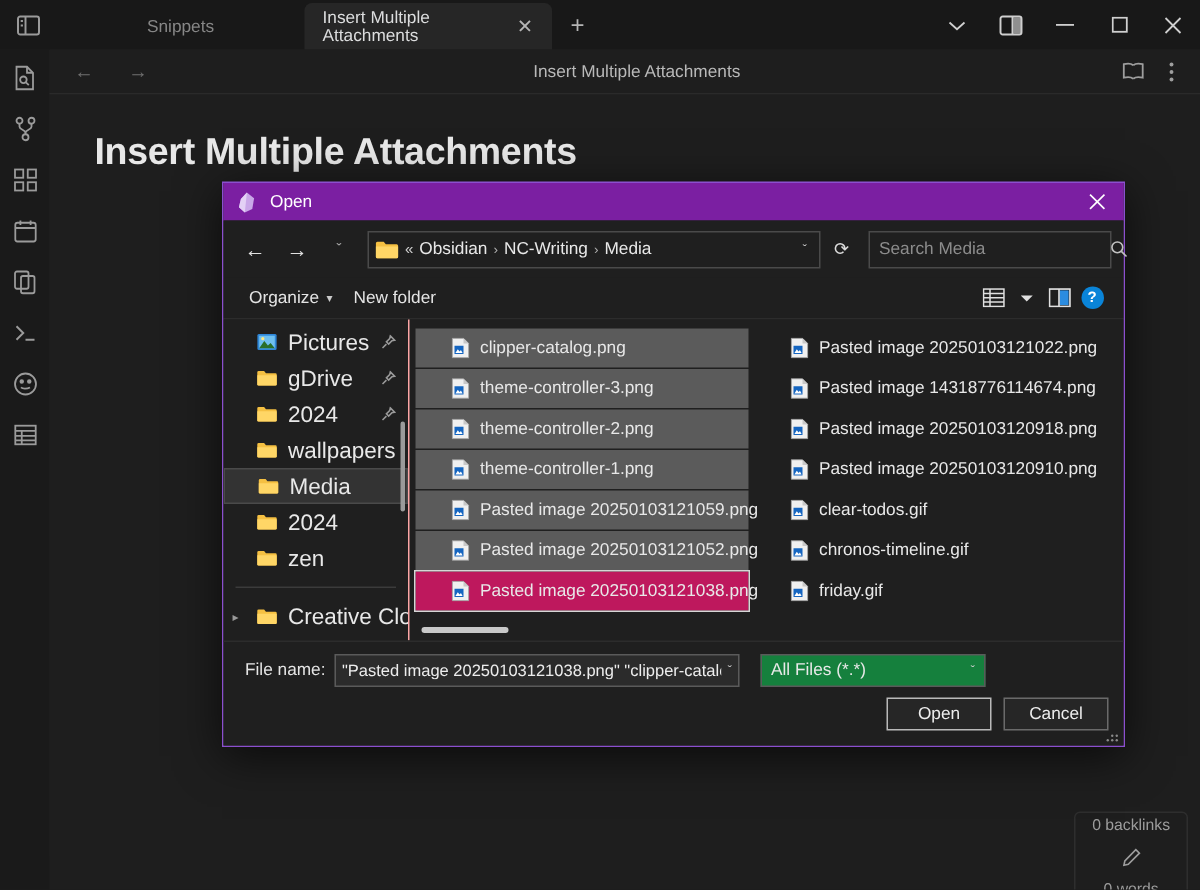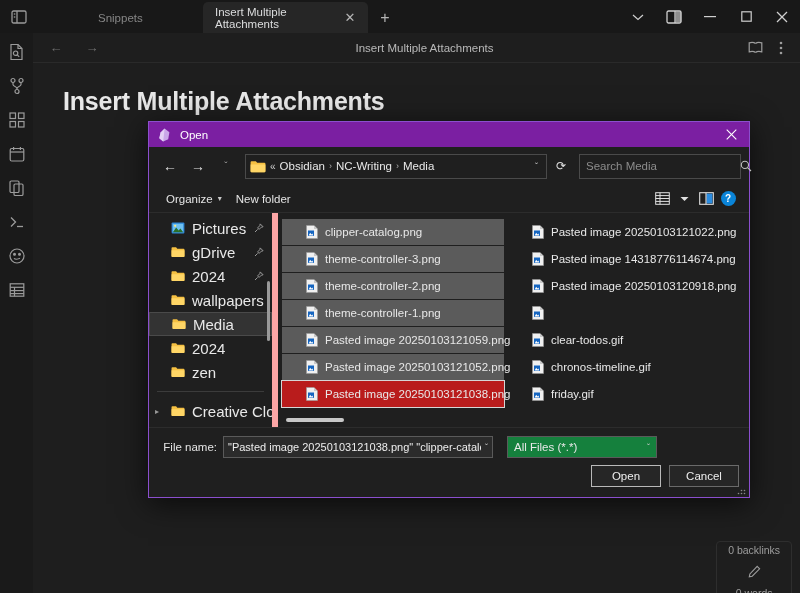--- a/index.html
+++ b/index.html
@@ -240,34 +240,34 @@
   .tree-expander {
     position: absolute; left: 6px; color: #9a9a9a; font-size: 8px;
   }
   .tree-scrollbar {
     position: absolute; right: 2px; top: 68px;
     width: 3px; height: 60px; background: #9a9a9a; border-radius: 2px;
   }
 
   .dlg-list {
     flex: 1; background: #1f1f1f; position: relative;
-    border-left: 6px solid #fca5a5;
+    border-left: 1px solid #fca5a5;
     overflow: hidden;
     padding: 6px 0 0 0;
   }
   .list-cols { display: flex; height: 178px; }
   .list-col { width: 226px; flex: 0 0 226px; padding-left: 4px; }
   .list-col.col3 { width: 60px; flex: 0 0 60px; }
   .list-item {
     height: 26px; display: flex; align-items: center; gap: 7px;
     padding-left: 24px; margin-bottom: 1px;
     font-size: 11.5px; color: #e8e8e8; white-space: nowrap;
   }
   .list-item.selected { background: #5b5b5b; }
-  .list-item.focused { background: #b91c1c; outline: 1px solid #d6d6d6; }
+  .list-item.focused { background: #be185d; outline: 1px solid #d6d6d6; }
   .file-icon {
     width: 12px; height: 14px; flex: 0 0 12px; position: relative;
   }
   .hscroll-track {
     position: absolute; left: 8px; right: 8px; bottom: 4px;
     height: 6px;
   }
   .hscroll-thumb {
     height: 4px; width: 58px; background: #c8c8c8; border-radius: 2px;
     margin-top: 1px;
@@ -794,20 +794,21 @@
             </div>
             <div class="list-item">
               <span class="file-icon">
                 <svg width="12" height="14" viewBox="0 0 12 14">
                     <path d="M0.5 0.5h7.5l3.5 3.5v9.5H0.5z" fill="#f0f0f0" stroke="#9a9a9a" stroke-width="0.6"></path>
                     <path d="M8 0.5v3.5h3.5" fill="#c8c8c8"></path>
                     <rect x="2" y="5.5" width="6" height="5.5" fill="#1565c0"></rect>
                     <path d="M2.6 10.4 L4.2 7.8 L5.4 9.4 L6.3 8.4 L7.4 10.4 Z" fill="#ffffff"></path>
                   </svg>
               </span>
+              <span>Pasted image 20250103120910.png</span>
             </div>
             <div class="list-item">
               <span class="file-icon">
                 <svg width="12" height="14" viewBox="0 0 12 14">
                     <path d="M0.5 0.5h7.5l3.5 3.5v9.5H0.5z" fill="#f0f0f0" stroke="#9a9a9a" stroke-width="0.6"></path>
                     <path d="M8 0.5v3.5h3.5" fill="#c8c8c8"></path>
                     <rect x="2" y="5.5" width="6" height="5.5" fill="#1565c0"></rect>
                     <path d="M2.6 10.4 L4.2 7.8 L5.4 9.4 L6.3 8.4 L7.4 10.4 Z" fill="#ffffff"></path>
                   </svg>
               </span>

